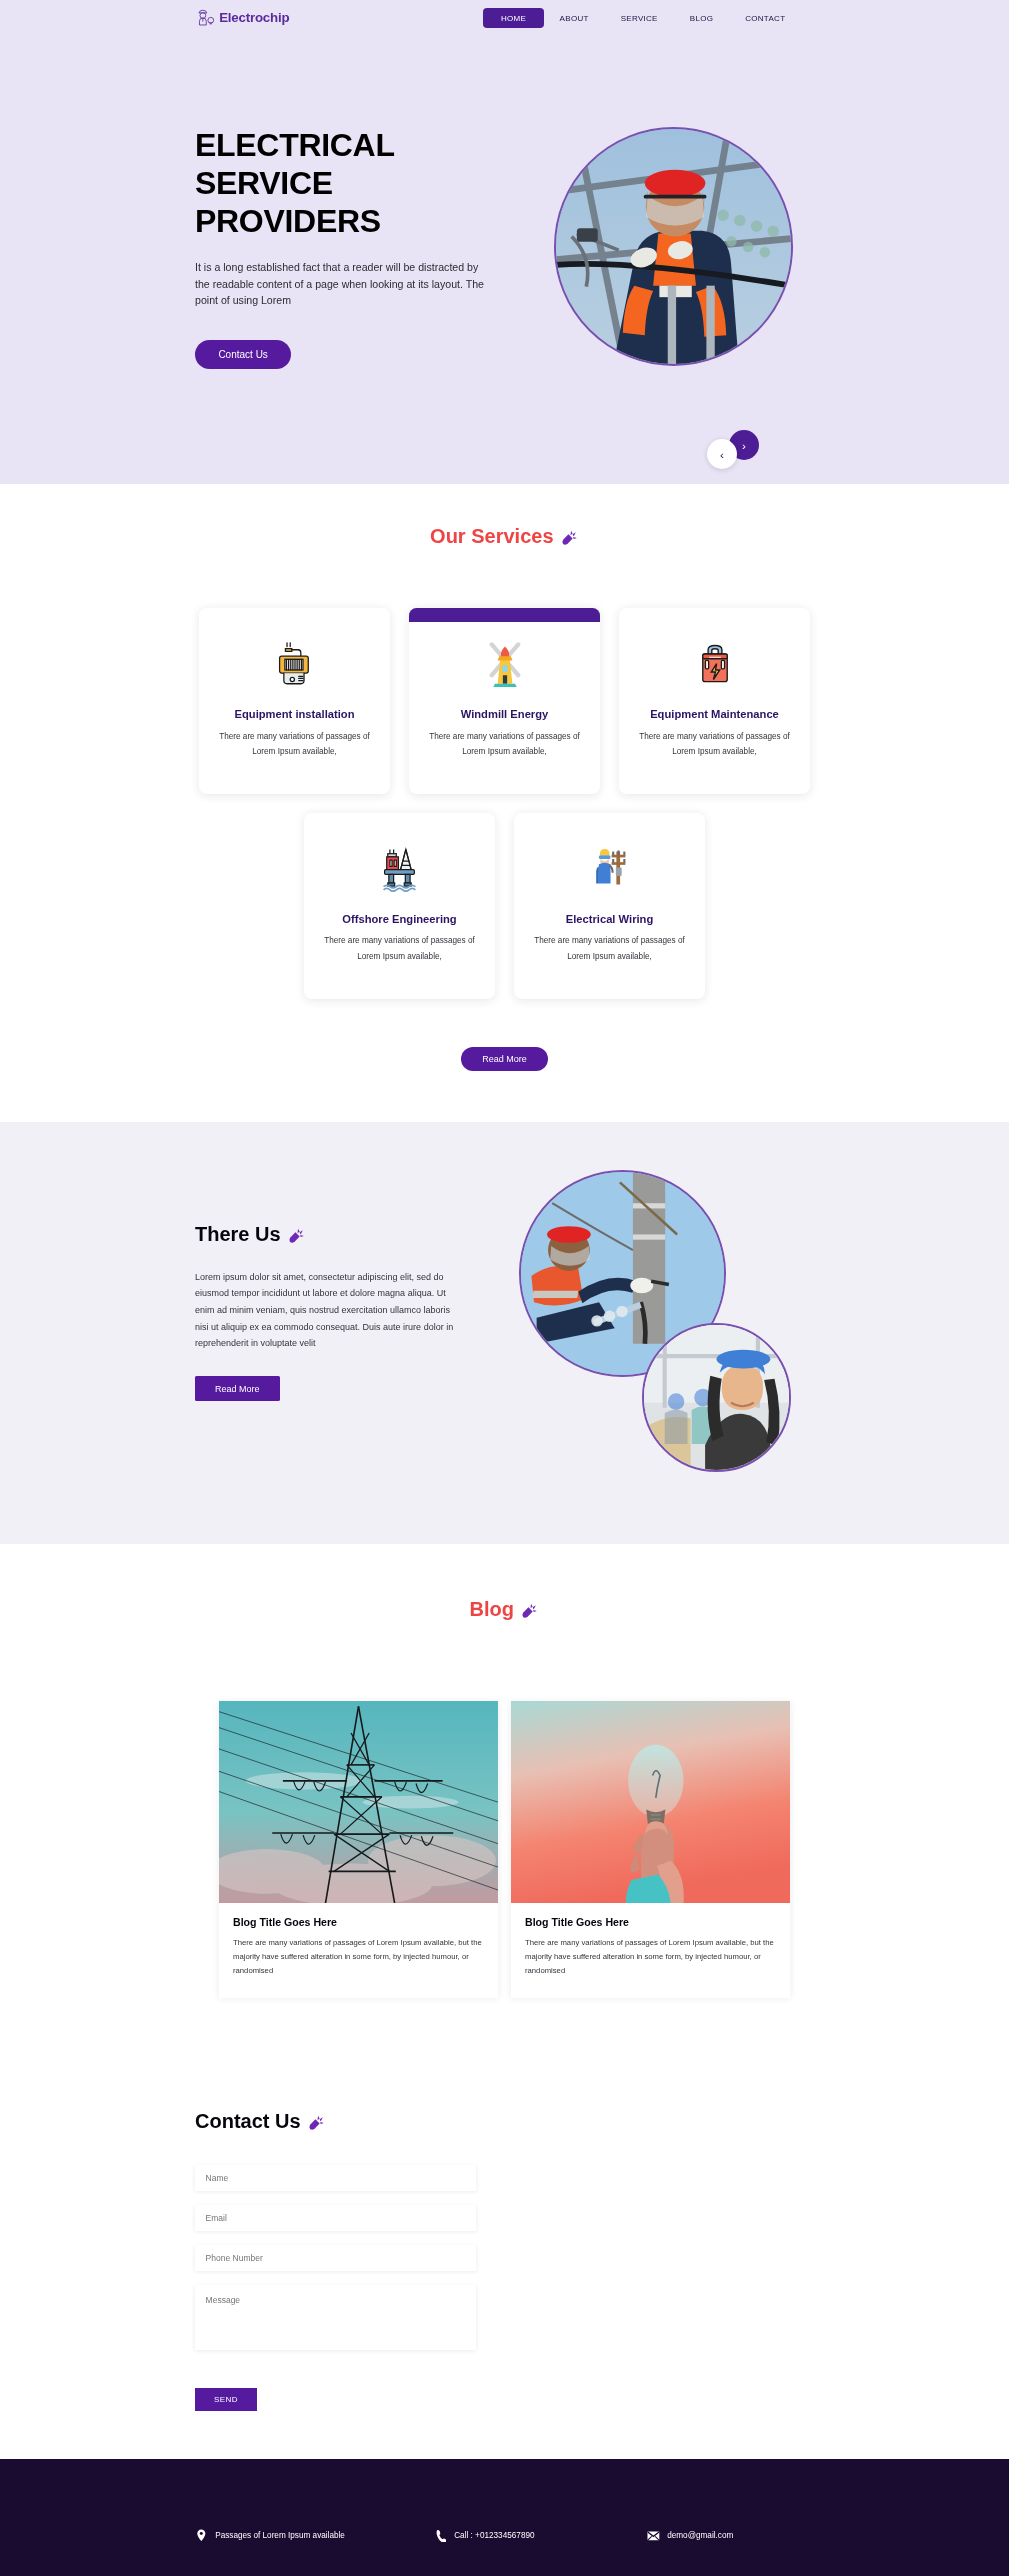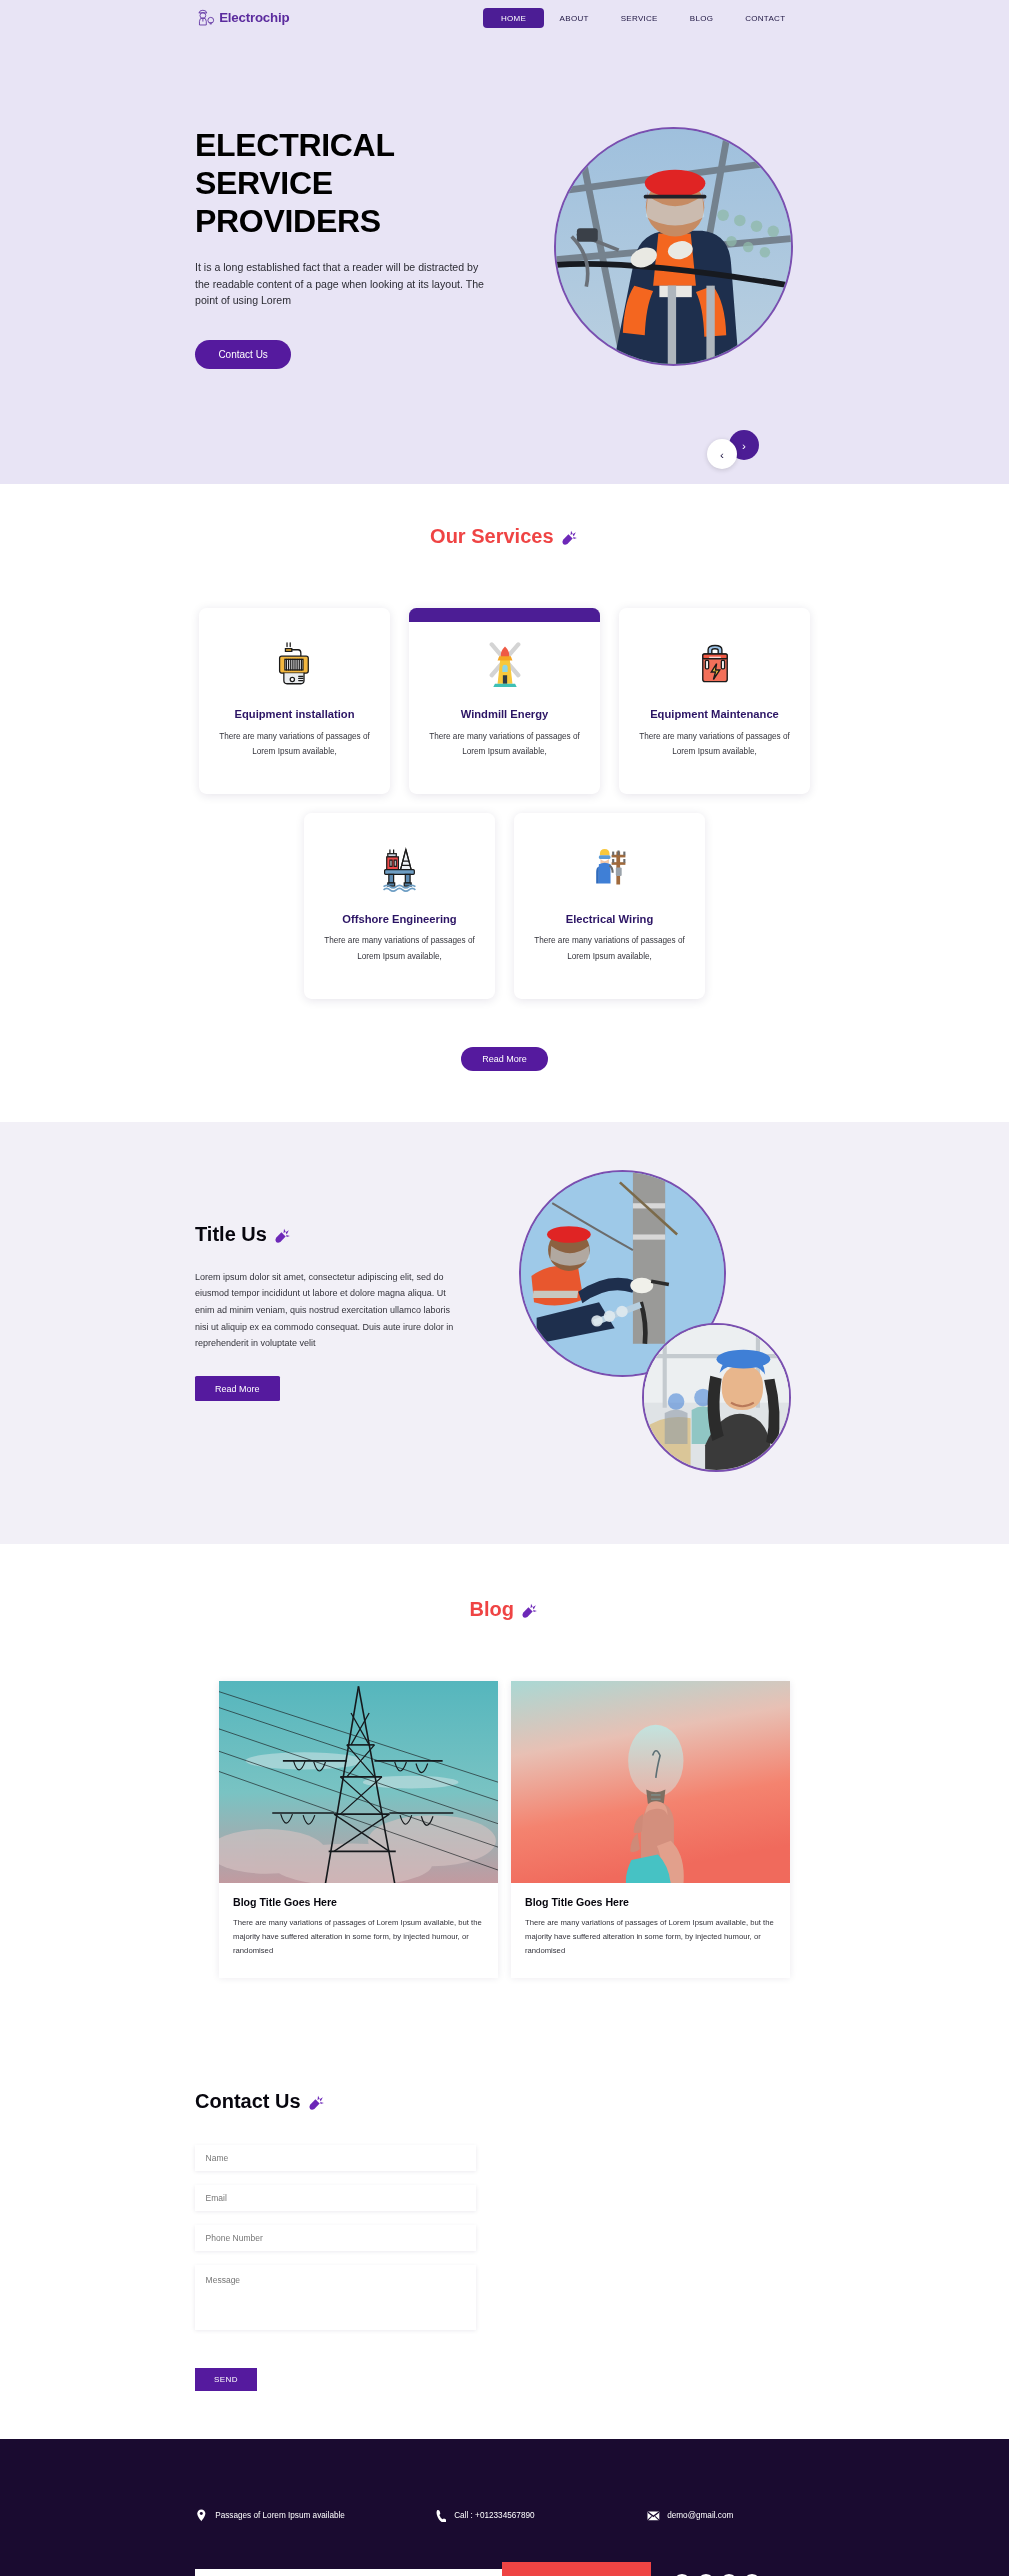--- a/index.html
+++ b/index.html
@@ -242,21 +242,21 @@
     border-radius: 50%;
     border: 2.7px solid #7a4fb0;
     overflow: hidden;
     background: #cfd6da;
   }
 
   
   .blog { background: #ffffff; padding-top: 54px; padding-bottom: 32px; }
   .blog-row {
     display: flex; justify-content: center; gap: 13px;
-    margin-top: 60px;
+    margin-top: 80px;
   }
   .blog-card {
     width: 279px;
     background: #ffffff;
     box-shadow: 0 1.1px 7.4px rgba(30,10,70,.09);
     overflow: hidden;
     cursor: pointer;
   }
   .blog-img { height: 202px; position: relative; overflow: hidden; }
   .blog-body { padding: 12.8px 14px 20px; }
@@ -571,21 +571,21 @@
 
     <div class="center-btn">
       <button class="btn-pill-sm">Read More</button>
     </div>
   </section>
 
   <section class="about">
     <div class="about-inner">
       <div class="about-left">
         <div class="about-heading">
-          <span>Title Us</span>
+          <span>There Us</span>
           <span class="plug-icon">
             <svg viewBox="0 0 34 34" width="18" height="18">
               <g fill="#6d28b8">
                 <path d="M4 22 l10 -10 l8 8 l-10 10 q-5 3 -8 0 q-3 -3 0 -8 z"></path>
                 <path d="M19 5 l3 6 l-4 2 z"></path>
                   <path d="M28 8 l-6 4 l2 4 z"></path>
                   <path d="M30 19 l-7 -2 l1 4 z"></path>
               </g>
             </svg>
           </span>

